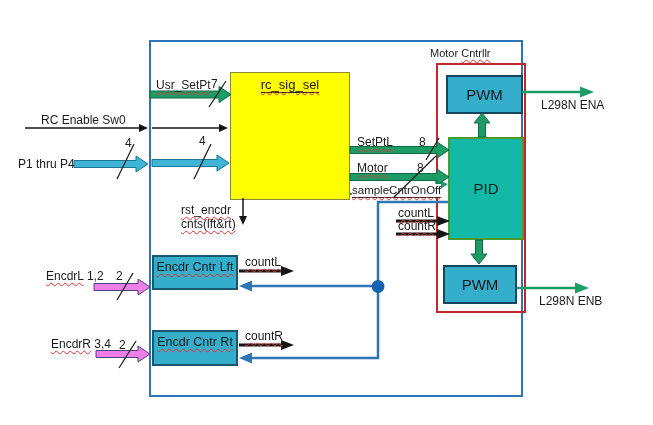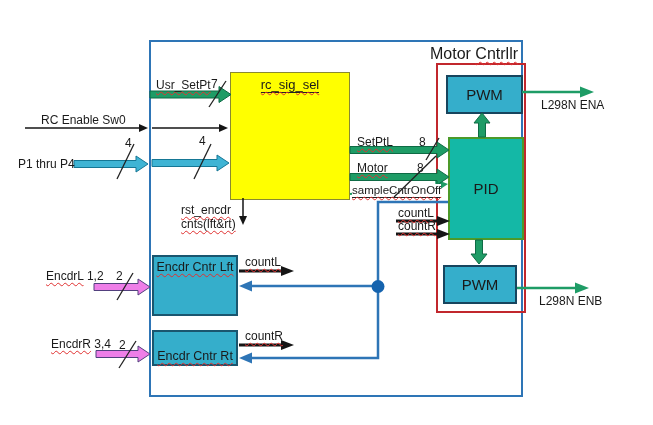--- a/index.html
+++ b/index.html
@@ -12,22 +12,22 @@
   .ul{border-bottom:1px solid #222;}
   
   .box{position:absolute;box-sizing:border-box;z-index:1;}
   #fpga{left:149px;top:40px;width:374px;height:357px;border:2px solid #2E75B6;background:transparent;}
   #yellowbox{left:230px;top:72px;width:120px;height:128px;background:#FFFF00;border:1px solid #8a8a30;text-align:center;}
   #yellowbox .t{display:inline-block;margin-top:4px;font-size:13px;}
   #pwmtop{left:446px;top:75px;width:77px;height:39px;background:#35AECB;border:2px solid #17455E;display:flex;align-items:center;justify-content:center;font-size:15px;}
   #pidbox{left:448px;top:137px;width:76px;height:103px;background:#14b8a6;border:2px solid #4C9A2A;display:flex;align-items:center;justify-content:center;font-size:15px;}
   #pwmbot{left:443px;top:265px;width:74px;height:39px;background:#35AECB;border:2px solid #17455E;display:flex;align-items:center;justify-content:center;font-size:15px;}
   #motorbox{left:436px;top:63px;width:90px;height:250px;border:2.5px solid #C1272D;background:transparent;z-index:2;}
-  #enclft{left:152px;top:255px;width:86px;height:61px;background:#35AECB;border:2px solid #1A566F;text-align:center;font-size:12.5px;padding-top:3px;z-index:1;}
-  #encrt{left:152px;top:330px;width:86px;height:36px;background:#35AECB;border:2px solid #1A566F;text-align:center;font-size:12.5px;padding-top:17px;z-index:1;}
+  #enclft{left:152px;top:255px;width:86px;height:35px;background:#35AECB;border:2px solid #1A566F;text-align:center;font-size:12.5px;padding-top:3px;z-index:1;}
+  #encrt{left:152px;top:330px;width:86px;height:36px;background:#35AECB;border:2px solid #1A566F;text-align:center;font-size:12.5px;padding-top:3px;z-index:1;}
   #wires{position:absolute;left:0;top:0;z-index:3;pointer-events:none;}
   #slashes{position:absolute;left:0;top:0;z-index:5;pointer-events:none;}
   #samplelbl{background:#ffffff;font-size:11.5px;}
 </style>
 </head>
 <body>
 
 <div id="canvas">
 
   <div class="box" id="fpga"></div>
@@ -129,21 +129,21 @@
       <line x1="522" y1="92" x2="582" y2="92" stroke="#1E9C66" stroke-width="2.5"></line>
       <polygon fill="#1E9C66" points="594,92 580,86.5 580,97.5"></polygon>
     </g>
     <g>
       <line x1="517" y1="288" x2="577" y2="288" stroke="#1E9C66" stroke-width="2.5"></line>
       <polygon fill="#1E9C66" points="589,288 575,282.5 575,293.5"></polygon>
     </g>
   </svg>
 
 
-  <div class="lbl" style="left:430px;top:47px;font-size:16px;"><span>Motor </span><span class="sq">Cntrllr</span></div>
+  <div class="lbl" style="left:430px;top:47px;font-size:11px;"><span>Motor </span><span class="sq">Cntrllr</span></div>
 
   <div class="lbl sq" style="left:156px;top:79px;">Usr_SetPt</div>
   <div class="lbl" style="left:211px;top:78px;">7</div>
 
   <div class="lbl" style="left:41px;top:114px;">RC Enable Sw0</div>
 
   <div class="lbl" style="left:18px;top:158px;">P1 thru P4</div>
   <div class="lbl" style="left:125px;top:137px;">4</div>
   <div class="lbl" style="left:199px;top:135px;">4</div>
 

